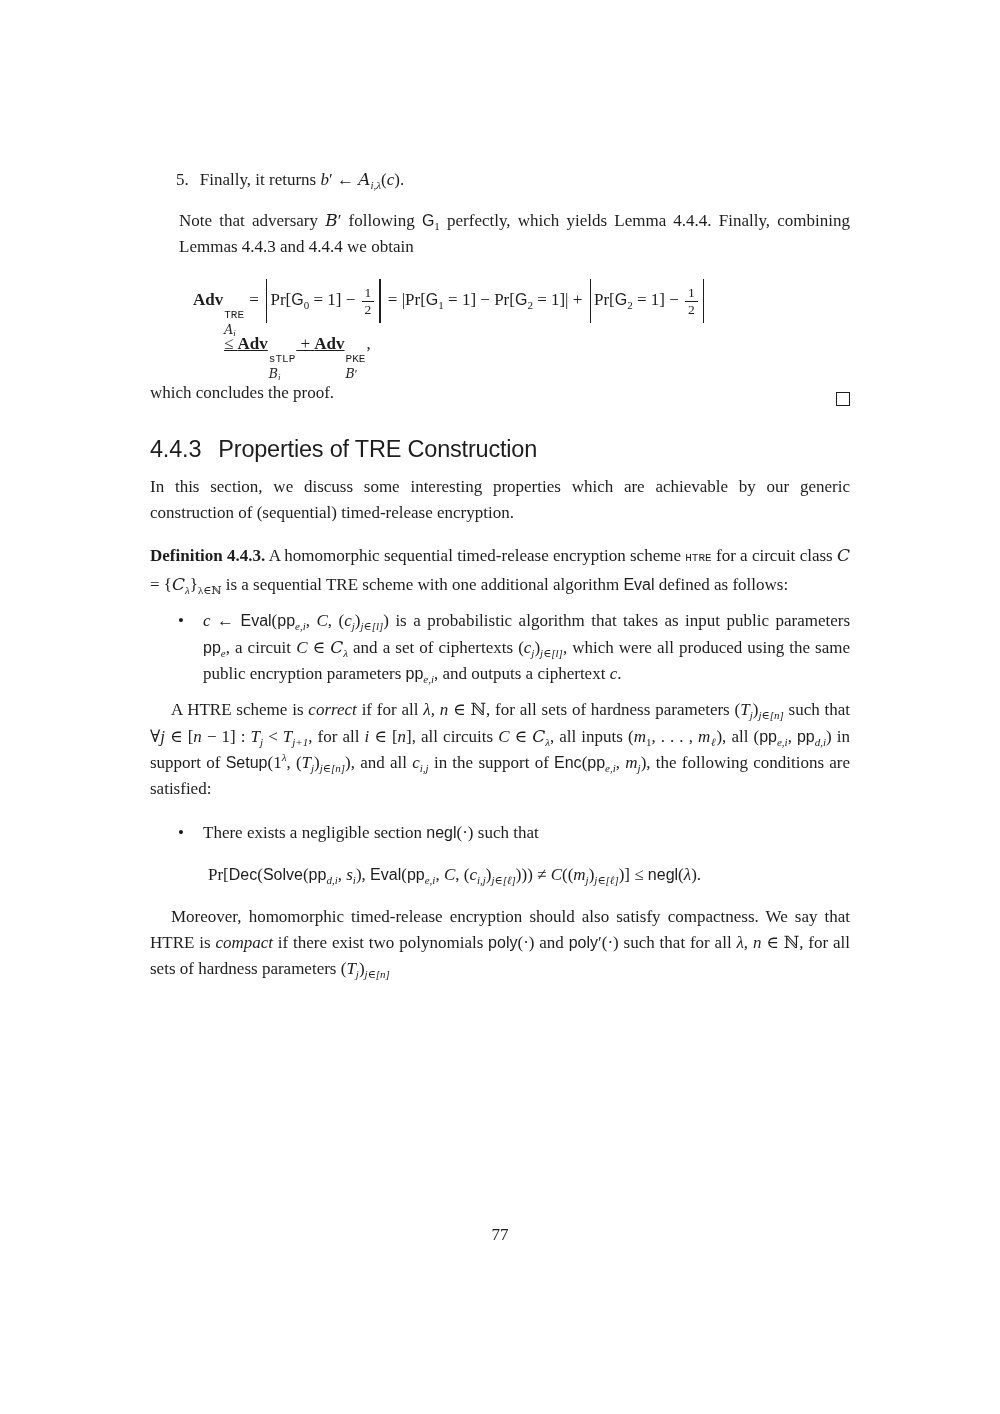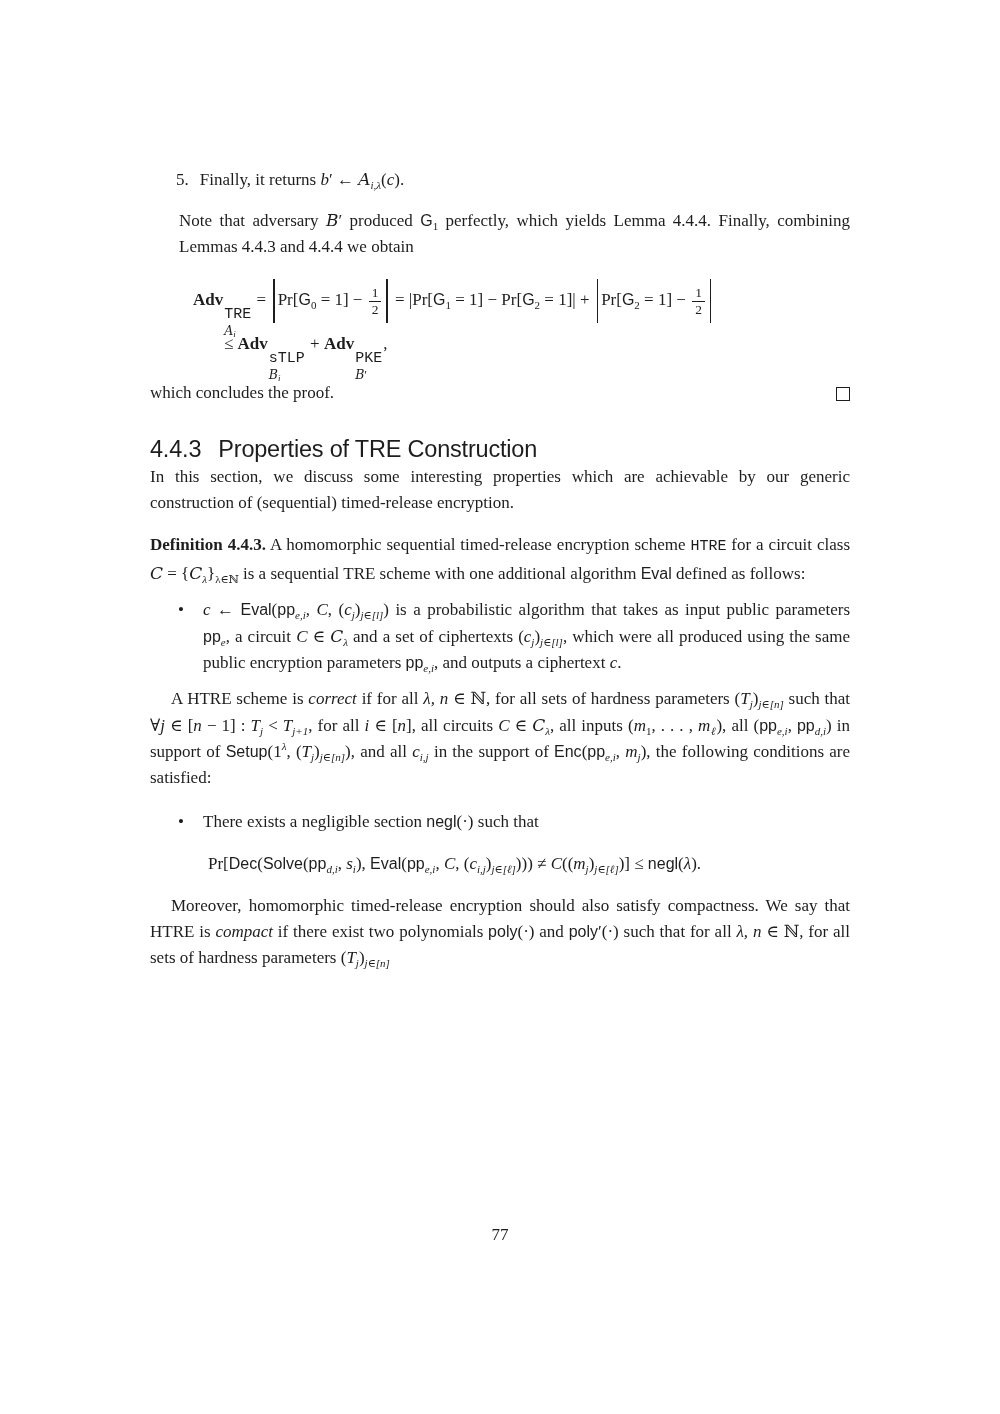--- a/index.html
+++ b/index.html
@@ -8,44 +8,44 @@
     font-family:"Liberation Serif","DejaVu Serif","DejaVu Sans",serif;
     color:#1d1d1d;font-size:17px;line-height:26px;
   }
   .content{position:absolute;left:150px;top:166px;width:700px;text-align:justify;}
   p{margin:0;}
   
   .it{font-style:italic;}
   .bf{font-weight:bold;text-align:right;}
   .cal{font-style:italic;font-family:"DejaVu Serif","Liberation Serif",serif;}
   .sf{font-family:"Liberation Sans","DejaVu Sans",sans-serif;font-size:16px;}
-  .tt{font-family:"Liberation Mono","DejaVu Sans Mono",monospace;font-size:15px;}
+  .tt{font-family:"Liberation Mono","DejaVu Sans Mono",monospace;font-size:11px;}
   .sub{font-size:11px;vertical-align:-4px;line-height:0;}
   .sup{font-size:11px;vertical-align:7px;line-height:0;}
   .frac{display:inline-block;text-align:center;vertical-align:-9px;font-size:13.5px;line-height:1.15;margin:0 2px;}
   .frac .num{display:block;border-bottom:1px solid #1d1d1d;padding:0 3px;}
   .frac .den{display:block;}
   .bigbar{display:inline-block;width:1.3px;height:44px;background:#1d1d1d;vertical-align:middle;margin:0 3px;}
   .stack{display:inline-flex;flex-direction:column;align-items:flex-start;vertical-align:-13px;line-height:1.05;margin-left:1px;margin-right:1px;}
   .stack .stack-top{font-size:10.5px;}
   .stack .stack-bot{font-size:12.5px;margin-top:1px;}
   .stack .sub{font-size:9px;vertical-align:-2px;}
   
   .item5{margin-left:26px;}
   .item5 .item-marker{margin-right:11px;}
   .note-para{margin-left:29px;margin-top:14px;}
   .equation{margin-top:16px;}
   .eq-line1{padding-left:43px;height:48px;line-height:48px;white-space:nowrap;text-align:left;}
-  .eq-line2{padding-left:74px;height:44px;line-height:40px;white-space:nowrap;text-align:left;}
-  .proof-line{margin-top:12px;display:flex;justify-content:space-between;align-items:center;}
+  .eq-line2{padding-left:74px;height:44px;line-height:40px;white-space:nowrap;text-align:left;text-decoration:underline;}
+  .proof-line{margin-top:12px;display:flex;justify-content:space-between;align-items:flex-end;}
   .qed{width:12px;height:12px;border:1.4px solid #1d1d1d;flex:none;margin-top:2px;}
   h2.sec{margin:28px 0 0 0;font-family:"Liberation Sans","DejaVu Sans",sans-serif;
     font-size:23.5px;line-height:30px;font-weight:normal;text-align:left;letter-spacing:-0.2px;}
   h2.sec .sec-num{margin-right:17px;}
-  .p-after-h{}
+  .p-after-h{margin-top:10px;}
   h3.subsec{margin:28px 0 0 0;font-family:"Liberation Sans","DejaVu Sans",sans-serif;
     font-size:17.5px;line-height:24px;font-weight:bold;text-align:left;}
   .def-para{margin-top:16px;}
   .bullet{display:flex;padding-left:28px;margin-top:10px;}
   .bullet .bullet-marker{width:25px;flex:none;}
   .bullet .bullet-body{flex:1;text-align:justify;}
   .bullet2{margin-top:18px;}
   .correct-para{margin-top:10px;text-indent:21px;}
   .display2{margin-top:16px;margin-bottom:16px;padding-left:58px;white-space:nowrap;text-align:left;}
   .indent-para{text-indent:21px;}
@@ -53,21 +53,21 @@
   .page-number{position:absolute;left:0;top:1222px;width:1000px;text-align:center;}
 </style>
 </head>
 <body>
 
 <div class="page">
   <div class="content">
 
     <p class="item5"><span class="item-marker">5.</span><span><span>Finally, it returns </span><span class="it">b</span><span>′ ← </span><span class="cal">A</span><span class="sub it">i,λ</span><span>(</span><span class="it">c</span><span>).</span></span></p>
 
-    <p class="note-para"><span>Note that adversary </span><span class="cal">B</span><span>′ produced </span><span class="sf">G</span><span class="sub">1</span><span> perfectly, which yields Lemma 4.4.4. Finally, combining Lemmas 4.4.3 and 4.4.4 we obtain</span></p>
+    <p class="note-para"><span>Note that adversary </span><span class="cal">B</span><span>′ following </span><span class="sf">G</span><span class="sub">1</span><span> perfectly, which yields Lemma 4.4.4. Finally, combining Lemmas 4.4.3 and 4.4.4 we obtain</span></p>
 
     <div class="equation">
       <div class="eq-line1"><span class="bf">Adv</span><span class="stack">
             <span class="stack-top"><span class="tt">TRE</span></span>
             <span class="stack-bot"><span class="cal">A</span><span class="sub it">i</span></span>
           </span><span> = </span><span class="bigbar"></span><span>Pr[</span><span class="sf">G</span><span class="sub">0</span><span> = 1] − </span><span class="frac"><span class="num">1</span><span class="den">2</span></span><span class="bigbar"></span><span> = |Pr[</span><span class="sf">G</span><span class="sub">1</span><span> = 1] − Pr[</span><span class="sf">G</span><span class="sub">2</span><span> = 1]| + </span><span class="bigbar"></span><span>Pr[</span><span class="sf">G</span><span class="sub">2</span><span> = 1] − </span><span class="frac"><span class="num">1</span><span class="den">2</span></span><span class="bigbar"></span></div>
       <div class="eq-line2"><span>≤ </span><span class="bf">Adv</span><span class="stack">
             <span class="stack-top"><span class="tt">sTLP</span></span>
             <span class="stack-bot"><span class="cal">B</span><span class="sub it">i</span></span>
           </span><span> + </span><span class="bf">Adv</span><span class="stack">

